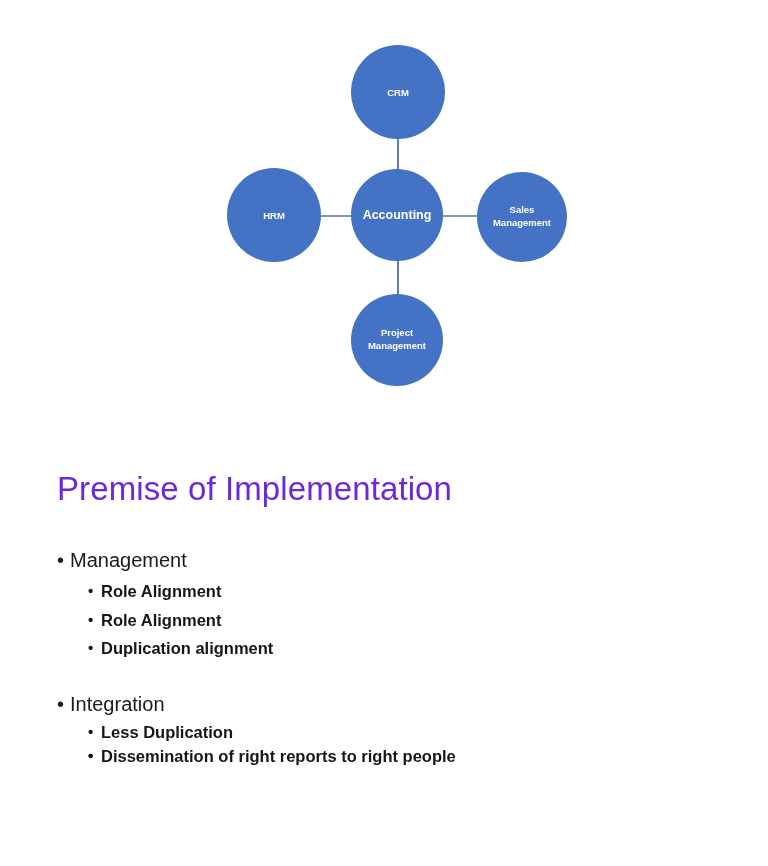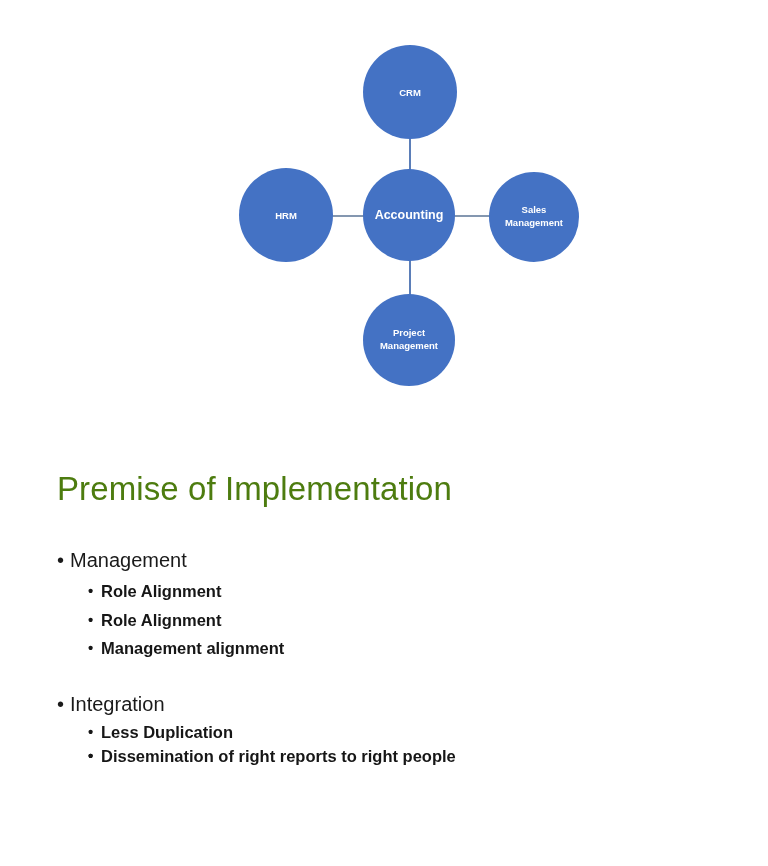--- a/index.html
+++ b/index.html
@@ -25,21 +25,20 @@
     background: #ffffff;
   }
 
   
   .diagram {
     position: absolute;
     left: 0;
     top: 0;
     width: 625px;
     height: 420px;
-    margin-left: 12px;
   }
   .diagram svg {
     display: block;
     width: 768px;
     height: 420px;
   }
 
   .node-circle {
     fill: #4472C4;
   }
@@ -64,21 +63,21 @@
   .node-label.sm  { font-size: 9.5px; }
 
   
   .page-title {
     position: absolute;
     left: 57px;
     top: 470px;
     font-size: 33px;
     font-weight: 300;
     letter-spacing: 0.1px;
-    color: #4d7c0f;
+    color: #6d28d9;
     white-space: nowrap;
     font-family: "Liberation Sans", sans-serif;
   }
 
   
   .body-text {
     position: absolute;
     left: 0;
     top: 545px;
     width: 768px;
@@ -182,21 +181,21 @@
         <div class="bullet-l2">
           <span class="dot">•</span>
           <span>Role Alignment</span>
         </div>
         <div class="bullet-l2">
           <span class="dot">•</span>
           <span>Role Alignment</span>
         </div>
         <div class="bullet-l2">
           <span class="dot">•</span>
-          <span>Management alignment</span>
+          <span>Duplication alignment</span>
         </div>
       </div>
     </div>
 
     <div class="group-gap"></div>
 
     <div class="bullet-group">
       <div class="bullet-l1">
         <span class="dot">•</span>
         <span>Integration</span>

